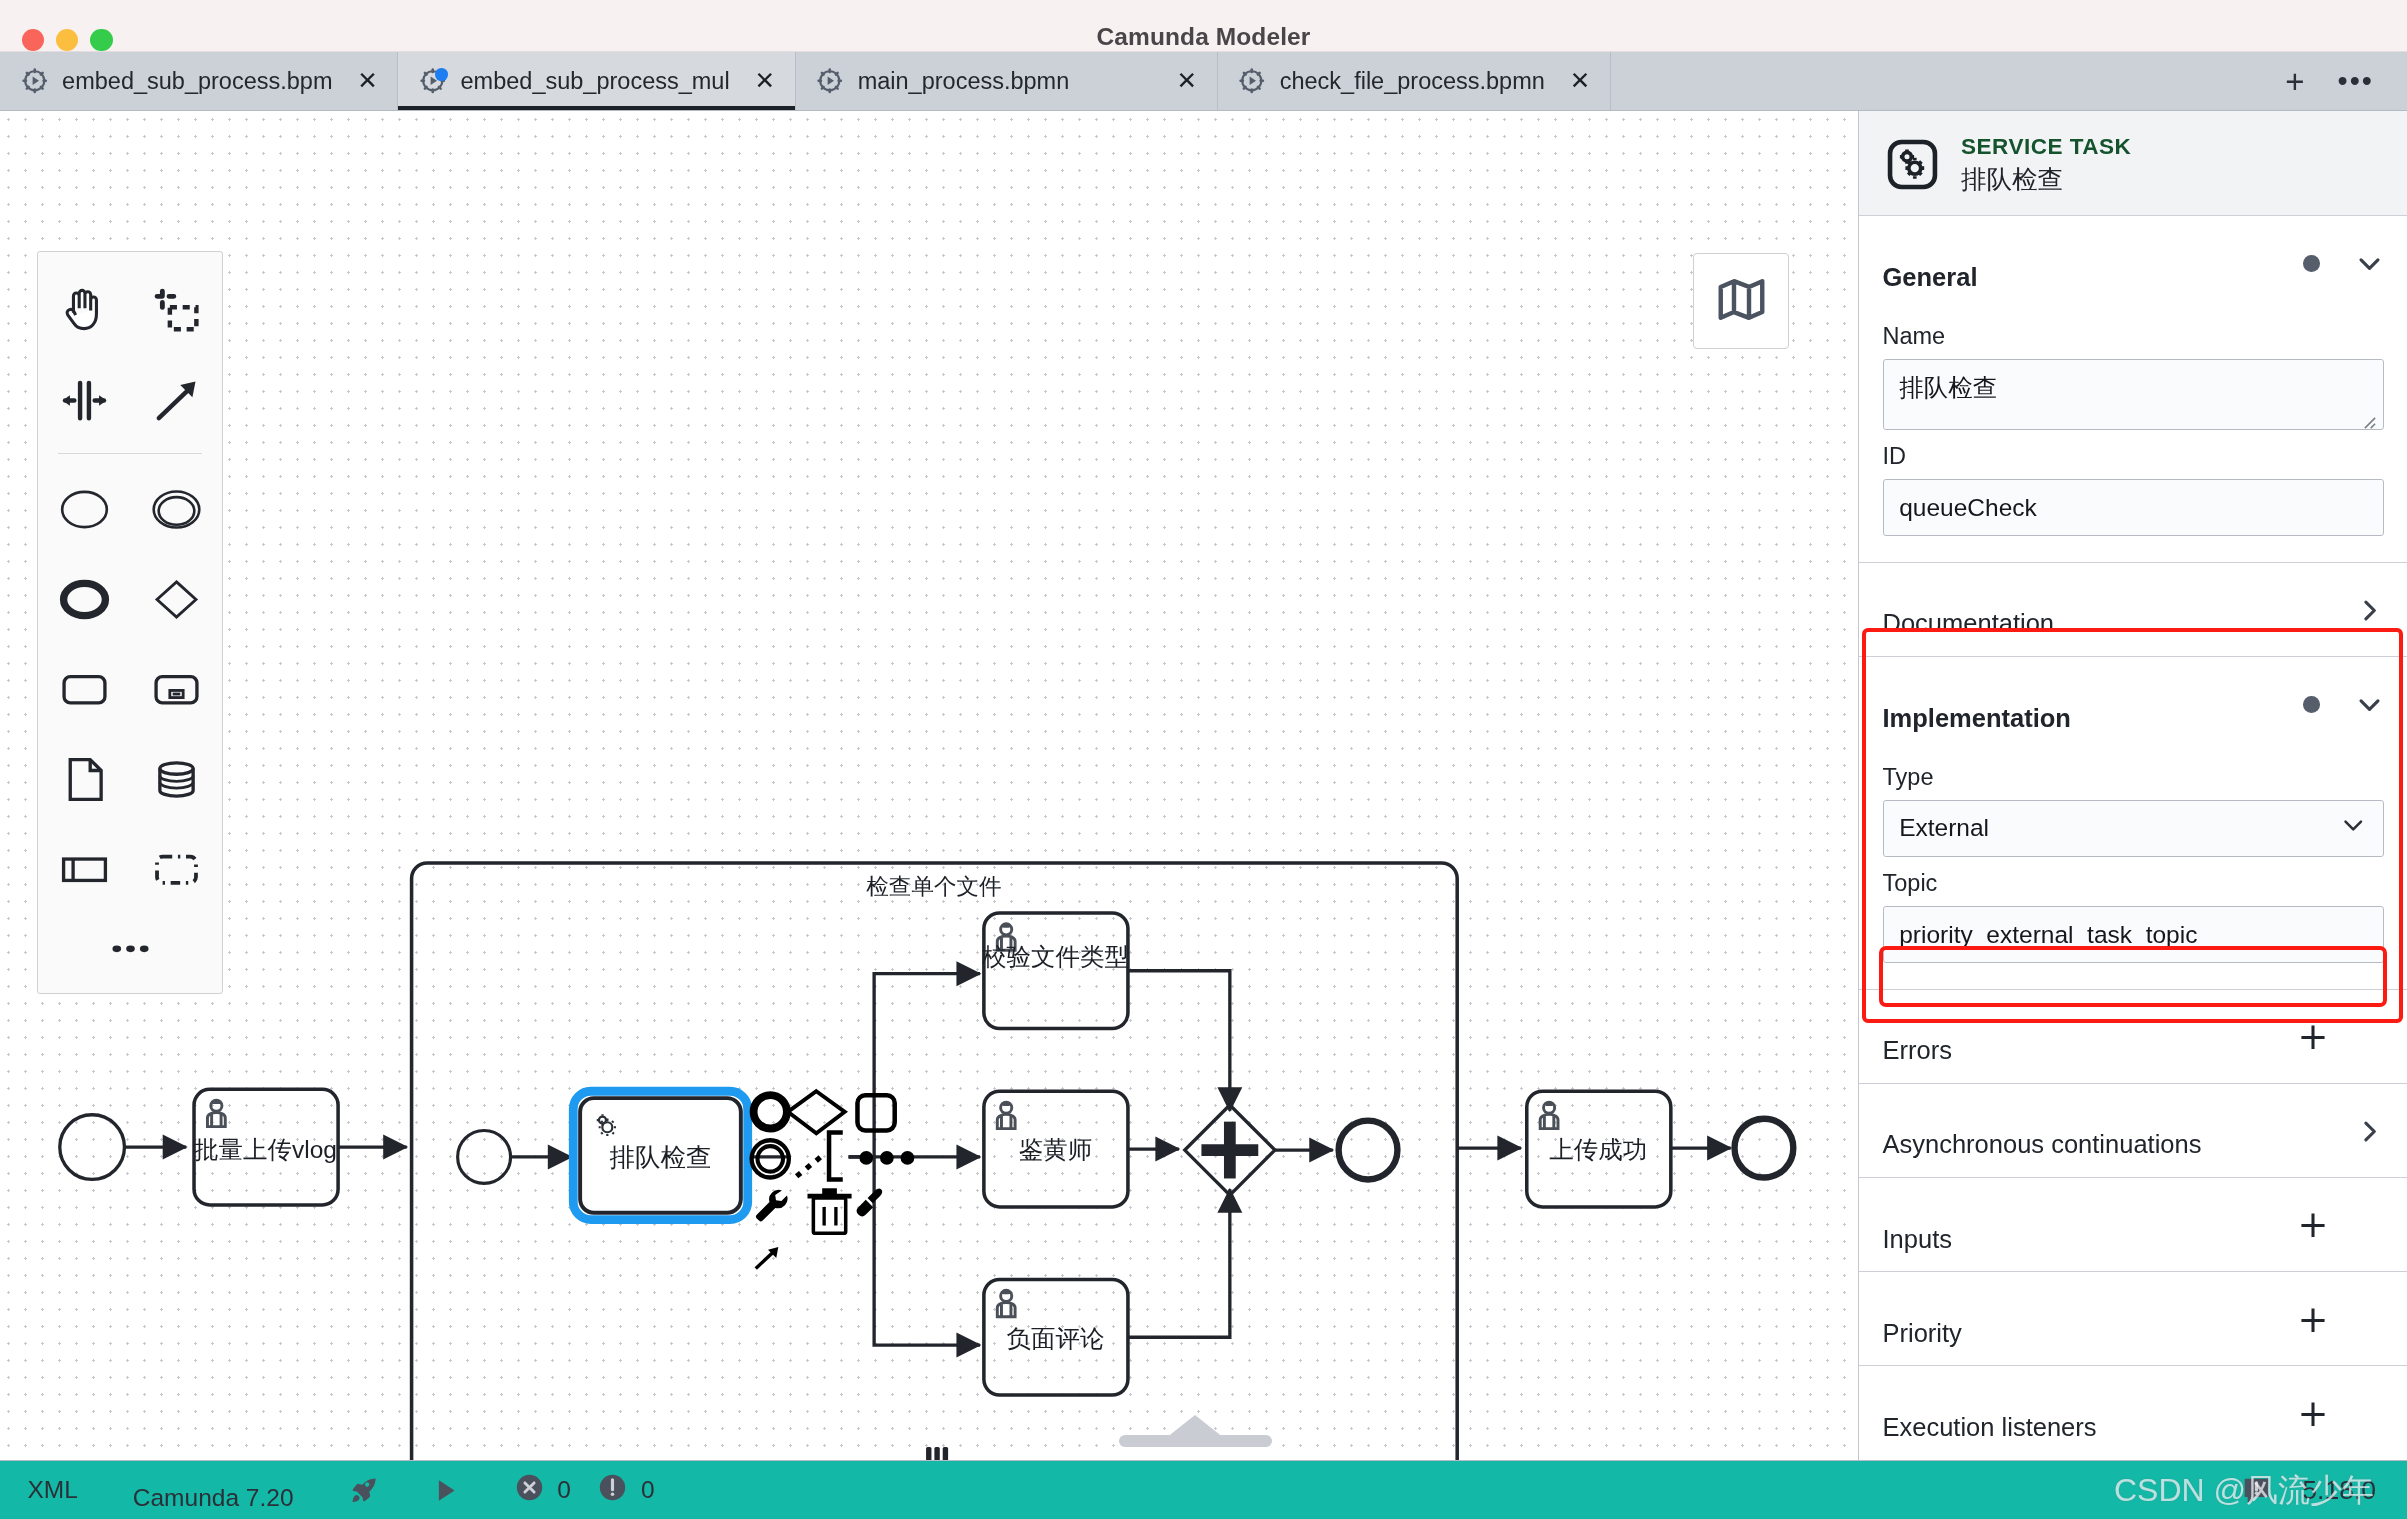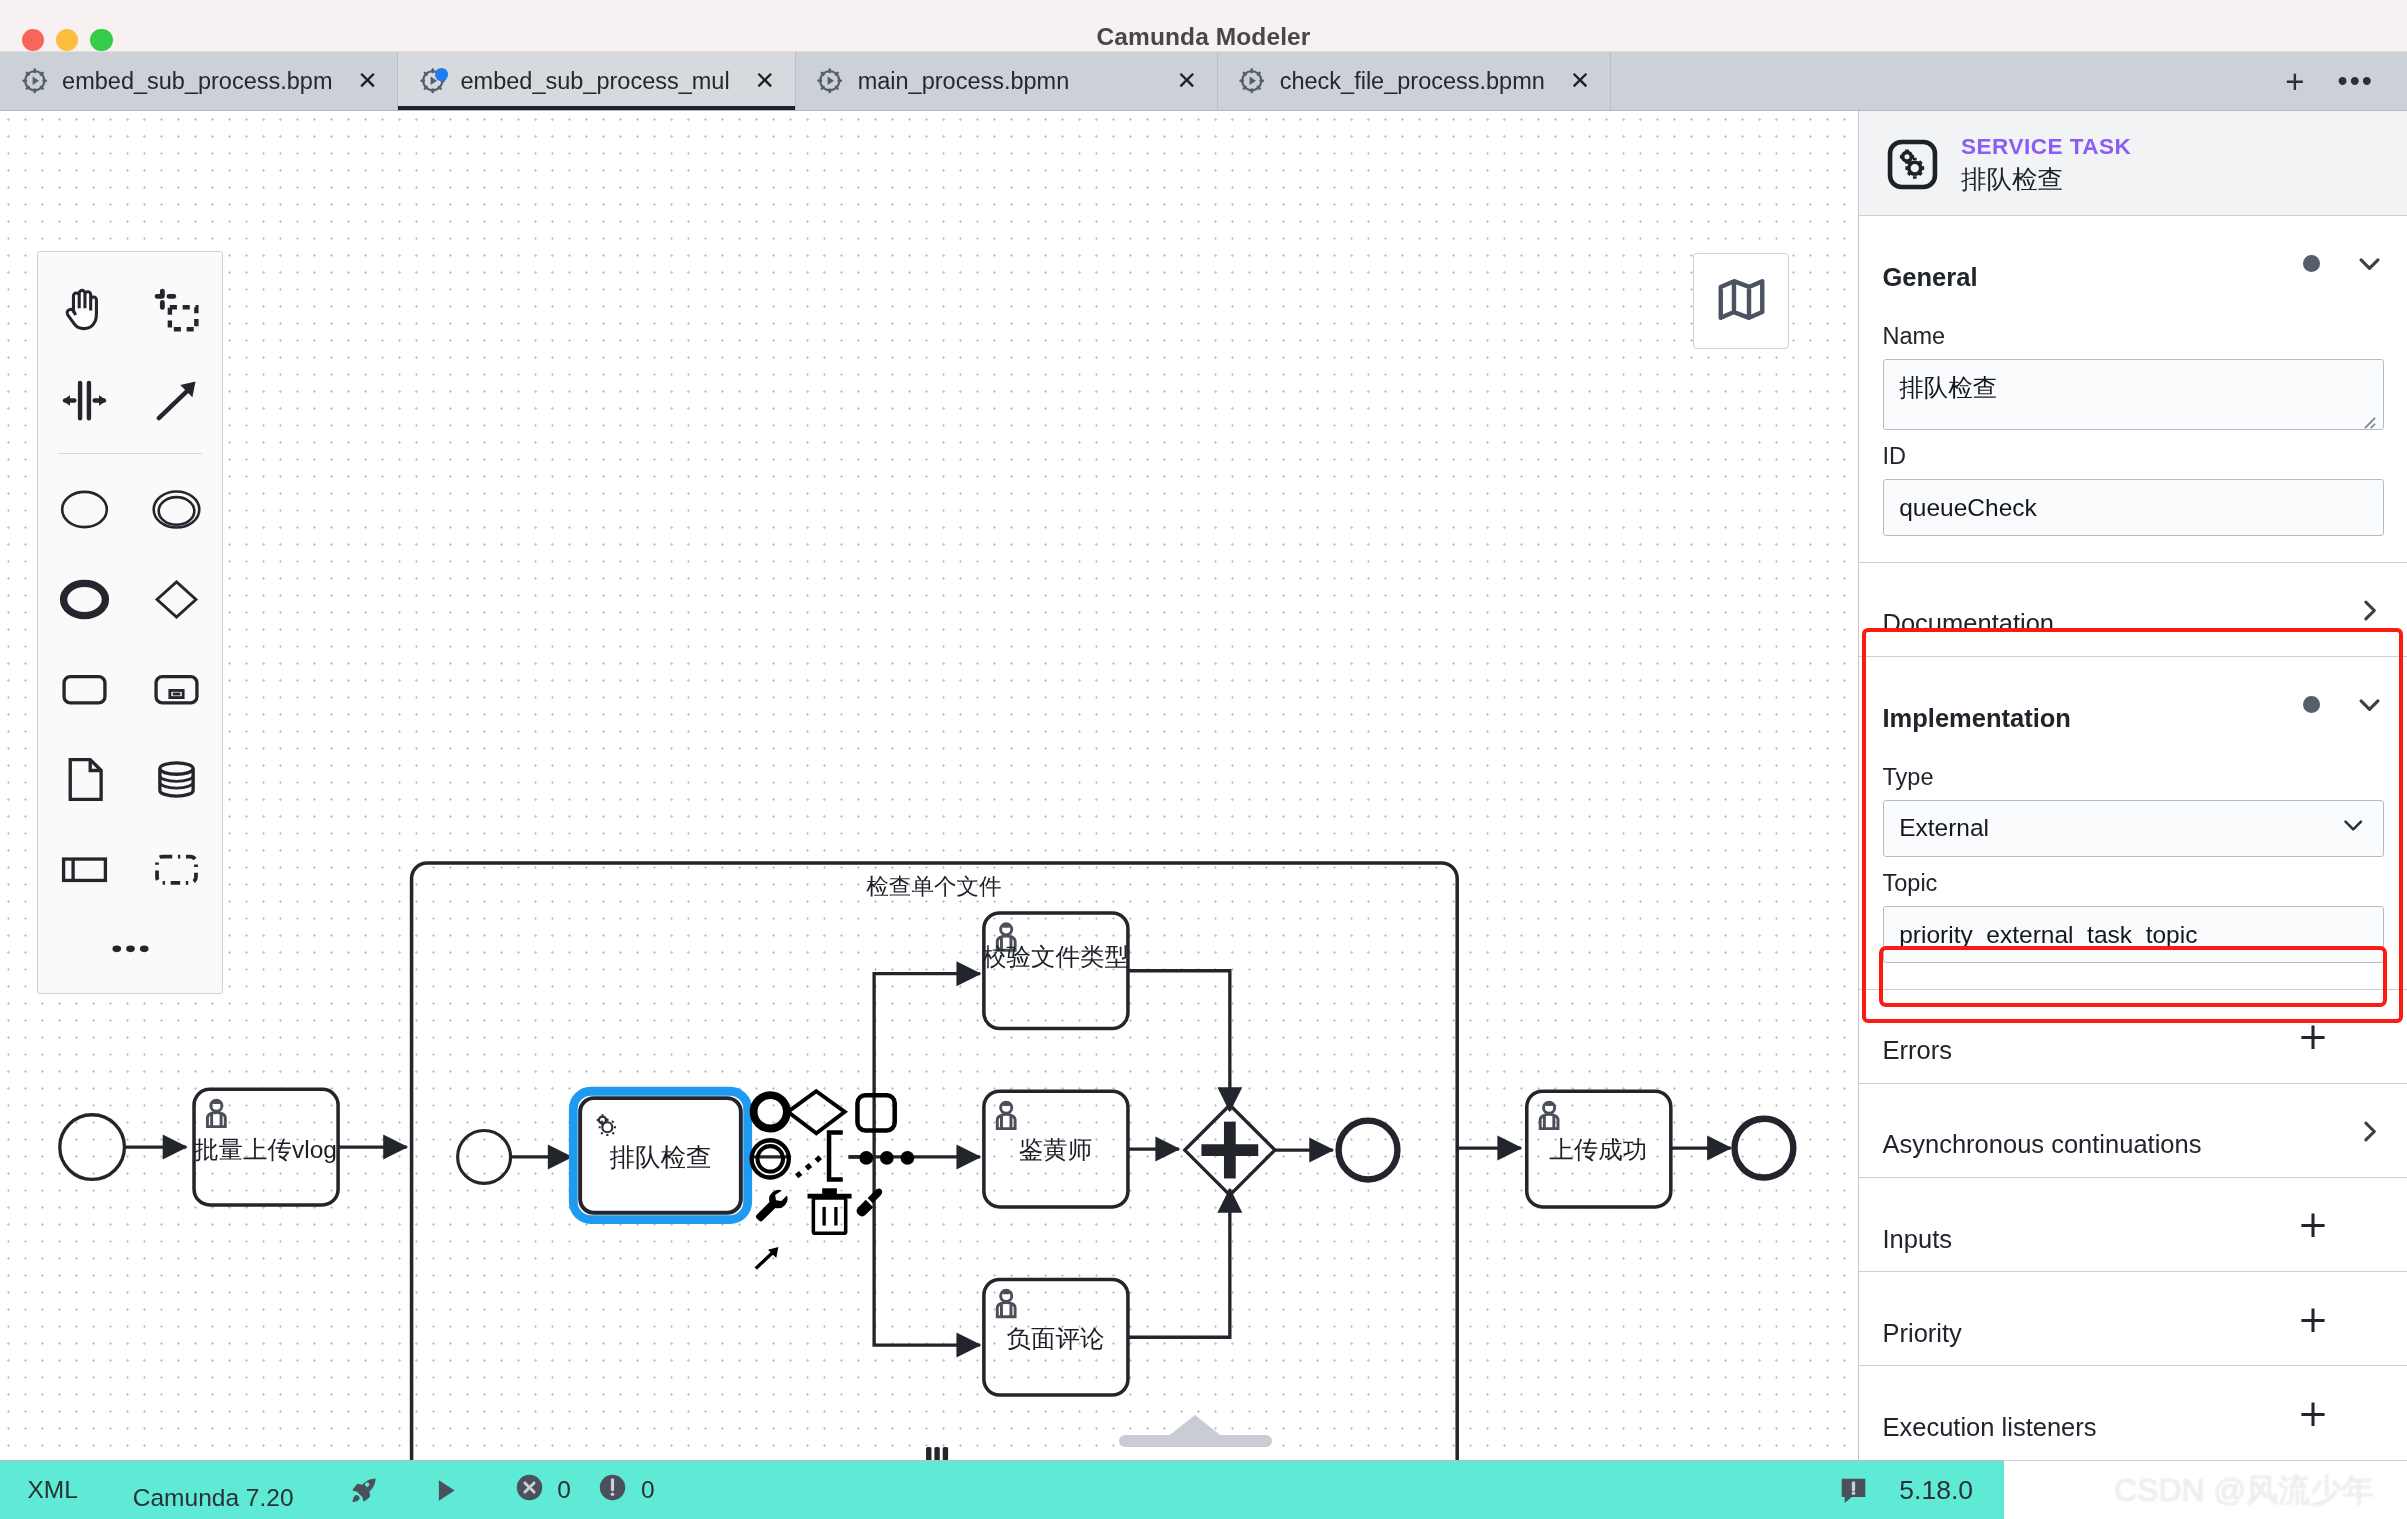--- a/index.html
+++ b/index.html
@@ -144,21 +144,21 @@
     padding:21.6px 17.6px 19.6px 23.5px;
     background:#f2f3f5;
     border-bottom:1px solid #cdd0d6;
   }
   .pheader-icon {
     width:59px;height:59px;flex:0 0 auto;
     display:flex;align-items:center;justify-content:center;
   }
   .pheader-text { line-height:1.25; }
   .pheader-type {
-    font-size:22.5px; font-weight:bold; color:#8b5cf6; letter-spacing:0.5px;
+    font-size:22.5px; font-weight:bold; color:#14532d; letter-spacing:0.5px;
   }
   .pheader-name { font-size:25.5px; color:#20242b; margin-top:2.9px; }
 
   .group { border-bottom:1px solid #ccd0d6; }
   .group-head {
     display:flex; align-items:center;
     padding:19.6px 23.5px 17.6px 23.5px;
     cursor:pointer;
   }
   .group-title { font-size:25.5px; font-weight:bold; color:#20242b; flex:1 1 auto;margin-top:27px; }
@@ -193,22 +193,22 @@
     position:absolute; left:2.9px; top:517px; width:541px; height:395px;
     border:4.9px solid #fb1b13; border-radius:5.9px; pointer-events:none;
   }
   .hl-priority {
     position:absolute; left:19.6px; top:835px; width:508px; height:61px;
     border:4.9px solid #fb1b13; border-radius:6.9px; pointer-events:none;
   }
 
   
   #statusbar {
-    position:absolute; left:0; bottom:0; width:2004px; height:59px;
-    background:#5eead4;
+    position:absolute; left:0; bottom:0; width:2407px; height:59px;
+    background:#14b8a6;
     border-top:1px solid #b6bbc3;
     display:flex; align-items:center;justify-content:center;
   }
   .sb-item { font-size:24.5px; color:#2b3038; display:flex; align-items:center; }
   #sb-xml { margin-left:27.4px; }
   #sb-engine { margin-left:55px;margin-top:16px; }
   .sb-icon { display:flex; align-items:center; justify-content:center; cursor:pointer; }
   #sb-deploy { margin-left:53px; }
   #sb-run { margin-left:51px; }
   #sb-errors { margin-left:55px; gap:13.7px; }

